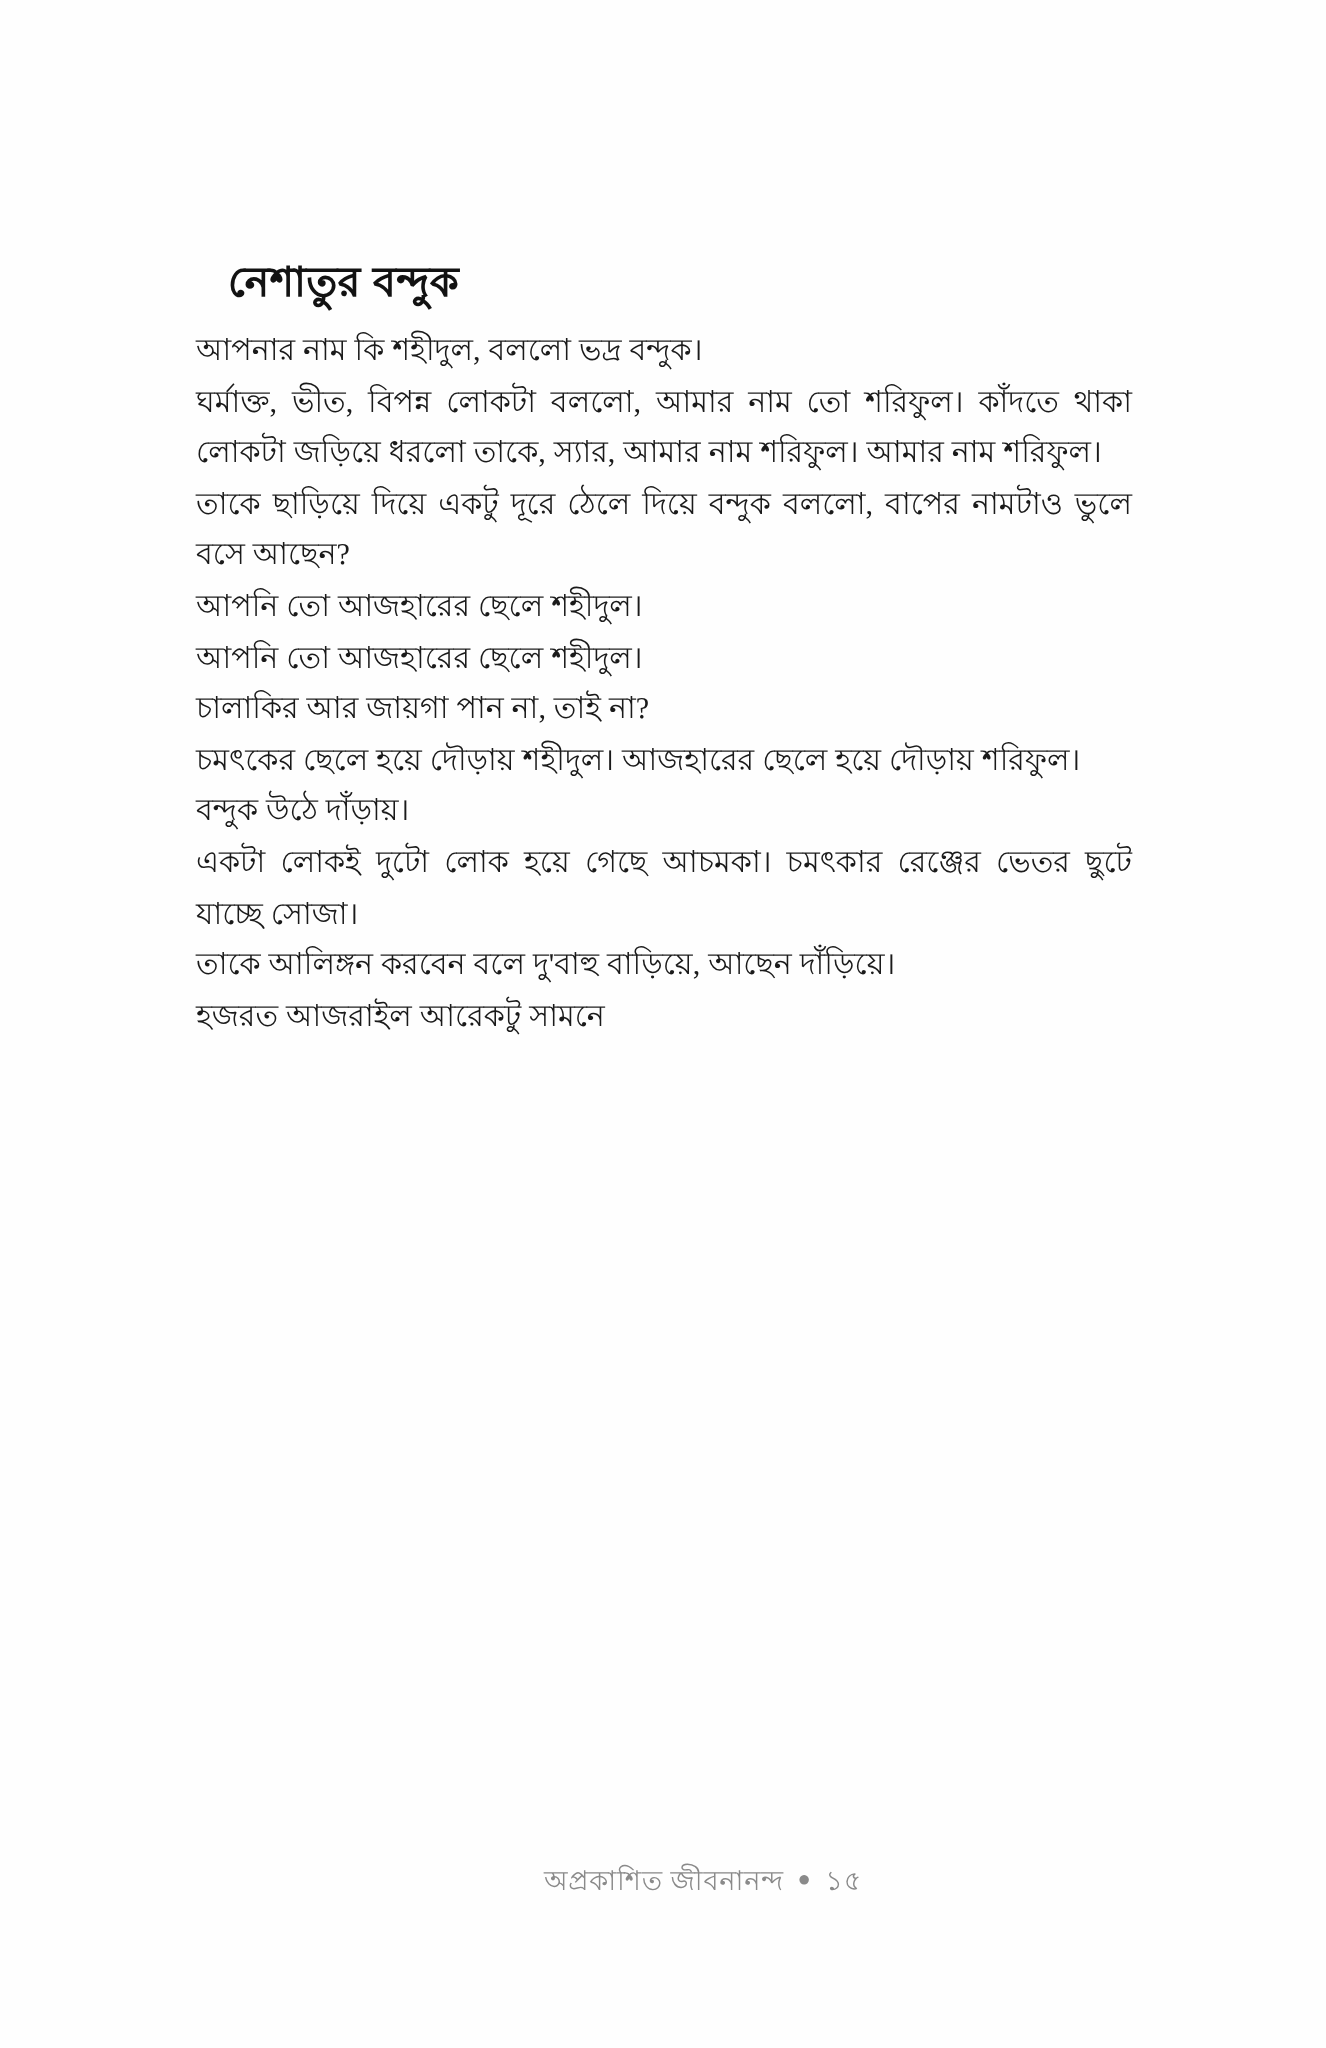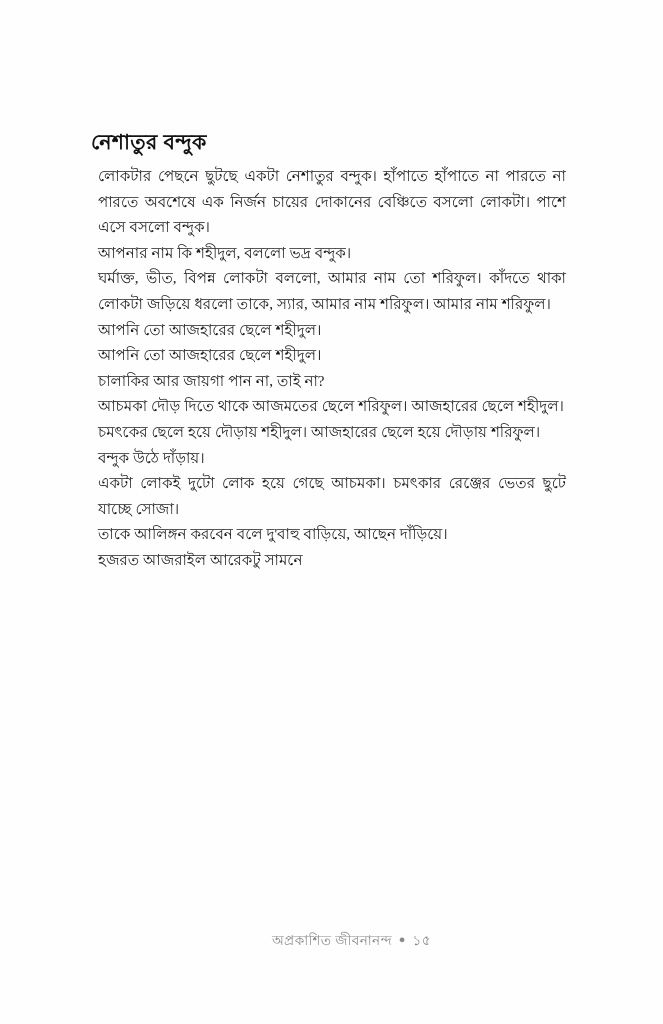--- a/index.html
+++ b/index.html
@@ -14,21 +14,21 @@
     width: 663px;
     height: 1024px;
     background: #fefefe;
     overflow: hidden;
     font-family: "Liberation Serif", "DejaVu Serif", serif;
   }
 
   
   .poem-title {
     position: absolute;
-    left: 91px;
+    left: 114px;
     top: 116px;
     width: 470px;
     font-family: "Liberation Sans", "DejaVu Sans", sans-serif;
     font-size: 20.5px;
     font-weight: bold;
     color: #121212;
     letter-spacing: 0.3px;
     line-height: 1.2;
     white-space: nowrap;
   }
@@ -83,27 +83,26 @@
   }
 </style>
 </head>
 <body>
 
 <div class="page">
 
   <h1 class="poem-title">নেশাতুর বন্দুক</h1>
 
   <div class="body-block">
-    <p class="para">লোকটার পেছনে ছুটছে একটা নেশাতুর বন্দুক। হাঁপাতে হাঁপাতে না পারতে না পারতে অবশেষে এক নির্জন চায়ের দোকানের বেঞ্চিতে বসলো লোকটা। পাশে এসে বসলো বন্দুক।</p>
     <p class="para single">আপনার নাম কি শহীদুল, বললো ভদ্র বন্দুক।</p>
     <p class="para">ঘর্মাক্ত, ভীত, বিপন্ন লোকটা বললো, আমার নাম তো শরিফুল। কাঁদতে থাকা লোকটা জড়িয়ে ধরলো তাকে, স্যার, আমার নাম শরিফুল। আমার নাম শরিফুল।</p>
+    <p class="para">তাকে ছাড়িয়ে দিয়ে একটু দূরে ঠেলে দিয়ে বন্দুক বললো, বাপের নামটাও ভুলে বসে আছেন?</p>
     <p class="para single">আপনি তো আজহারের ছেলে শহীদুল।</p>
     <p class="para single">আপনি তো আজহারের ছেলে শহীদুল।</p>
     <p class="para single">চালাকির আর জায়গা পান না, তাই না?</p>
-    <p class="para">আচমকা দৌড় দিতে থাকে আজমতের ছেলে শরিফুল। আজহারের ছেলে শহীদুল।</p>
     <p class="para">চমৎকের ছেলে হয়ে দৌড়ায় শহীদুল। আজহারের ছেলে হয়ে দৌড়ায় শরিফুল।</p>
     <p class="para single">বন্দুক উঠে দাঁড়ায়।</p>
     <p class="para">একটা লোকই দুটো লোক হয়ে গেছে আচমকা। চমৎকার রেঞ্জের ভেতর ছুটে যাচ্ছে সোজা।</p>
     <p class="para single">তাকে আলিঙ্গন করবেন বলে দু'বাহু বাড়িয়ে, আছেন দাঁড়িয়ে।</p>
     <p class="para single">হজরত আজরাইল আরেকটু সামনে</p>
   </div>
 
   <div class="footer">
     <span class="footer-inner">
       <span>অপ্রকাশিত জীবনানন্দ</span>

